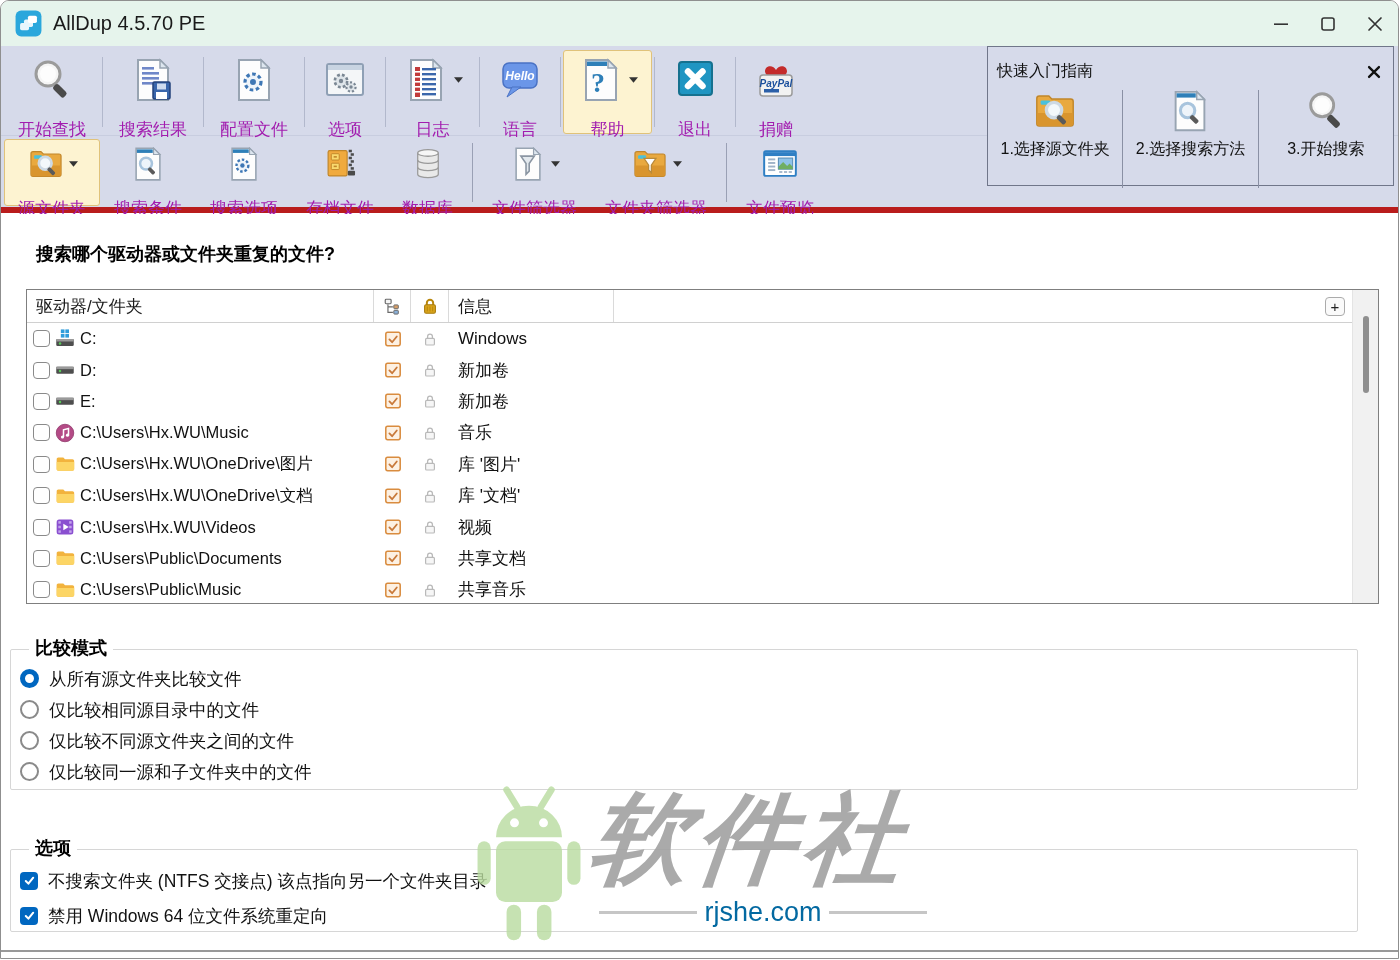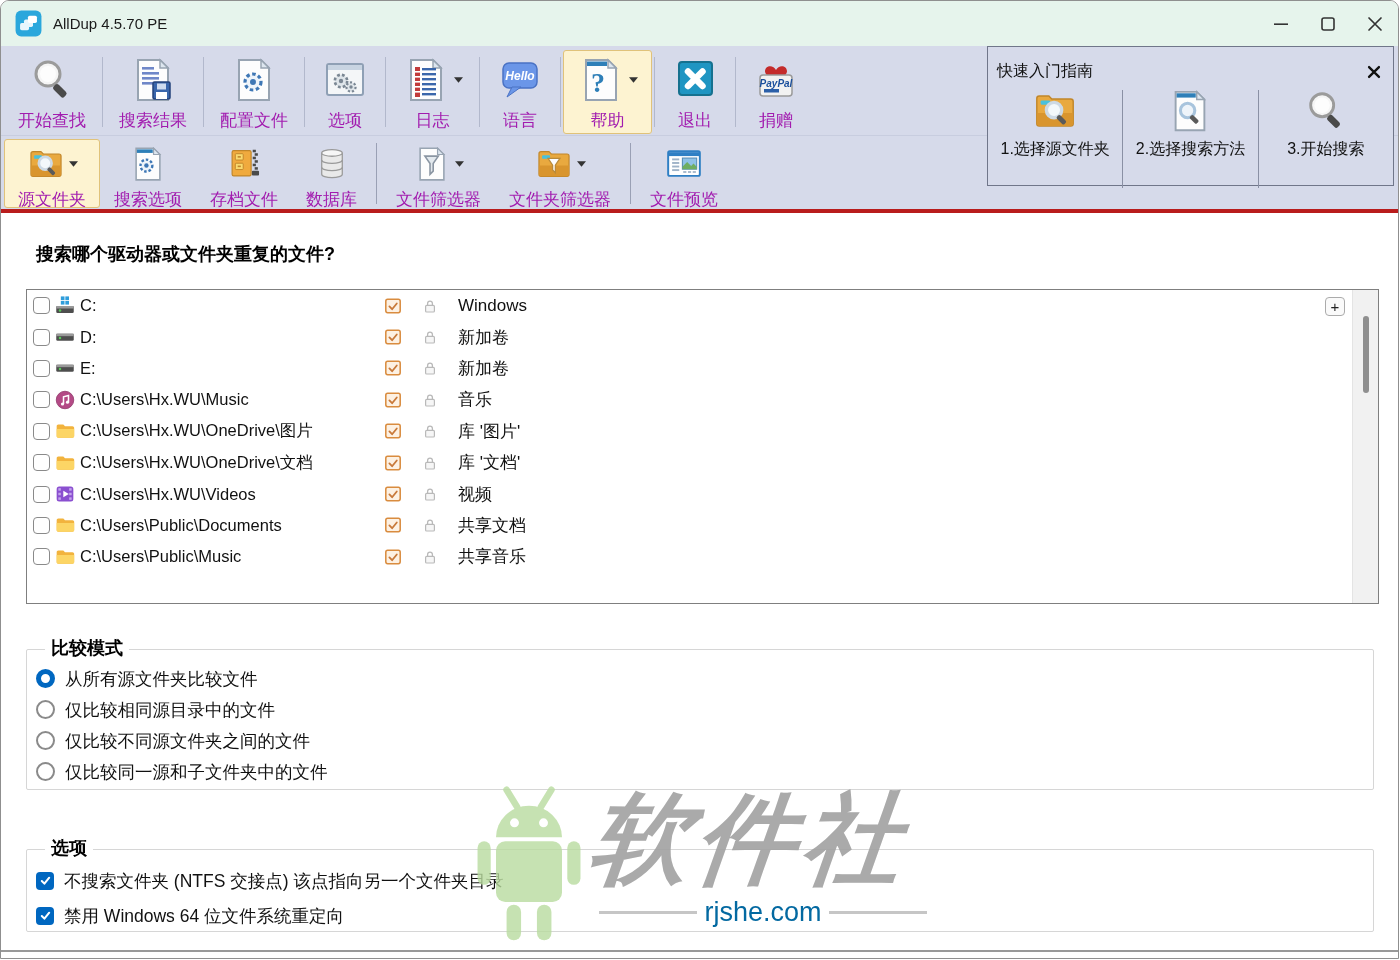--- a/index.html
+++ b/index.html
@@ -13,41 +13,41 @@
     border:1px solid #8f8f8f; border-radius:9px 9px 0 0;
     background:#fff; overflow:hidden;
   }
   
   .titlebar {
     height:45px; background:#e6f4ec; display:flex; align-items:center;
     padding-left:14px;
   }
   .app-icon { width:27px; height:27px; flex:none; }
   .app-icon svg { width:100%; height:100%; }
-  .app-title { margin-left:11px; font-size:15px; color:#1a1a1a; }
+  .app-title { margin-left:11px; font-size:20px; color:#1a1a1a; }
   .tb-controls { margin-left:auto; display:flex; height:100%; }
   .tb-ctl { width:47px; height:100%; display:flex; align-items:center; justify-content:center; }
   .tb-ctl .icn { width:20px; height:20px; }
   
   .toolbar { background:#d6daea; width:100%; }
   .row1 { height:90px; display:flex; align-items:stretch; padding:3px 0 0 3px; border-bottom:1px solid #c8cddf; }
-  .row2 { height:77px; display:flex; align-items:stretch; padding:2px 0 0 3px; border-bottom:4px solid #b91c1c; }
+  .row2 { height:77px; display:flex; align-items:stretch; padding:2px 0 0 3px; border-bottom:6px solid #b91c1c; }
   .tbtn {
     display:flex; flex-direction:column; align-items:center;
     padding:5px 13px 0 13px; position:relative; border:1px solid transparent; border-radius:3px;
     color:#a21caf; margin:1px 0;
   }
   .tbtn.hl { background:#fdf3d1; border:1px solid #e0c27a; }
   .irow { display:flex; align-items:center; }
   .row1 .irow .icn { width:48px; height:48px; }
   .row2 .irow .icn { width:38px; height:38px; }
   .icn { display:inline-block; }
   .icn svg { width:100%; height:100%; display:block; }
   .dd { width:9px !important; height:6px !important; margin-left:4px; }
-  .tlabel { font-size:17px; margin-top:5px; white-space:nowrap; }
+  .tlabel { font-size:17px; margin-top:14px; white-space:nowrap; }
   .vsep1 { width:1px; background:#b2b8cc; margin:8px 2px; }
   .vsep2 { width:1px; background:#9aa0b5; margin:5px 5px; }
   
   .guide {
     position:absolute; left:986px; top:45px; width:407px; height:140px;
     background:#d6daea; border:1px solid #70768a; z-index:5;
   }
   .guide-head { display:flex; align-items:center; height:31px; padding:0 10px 0 9px; font-size:16px; color:#111;margin-top:9px; }
   .guide-close { margin-left:auto; width:18px; height:18px; }
   .guide-body { display:flex; height:104px; }
@@ -84,21 +84,21 @@
   .td-info { padding-left:9px; }
   .addcol {
     position:absolute; top:7px; right:33px; width:20px; height:19px;
     border:1px solid #ababab; border-radius:4px; background:#fafafa;
     display:flex; align-items:center; justify-content:center;
     font-size:15px; color:#222; line-height:1;
   }
   .vscroll { position:absolute; top:0; right:0; bottom:0; width:26px; background:#f1f1f1; border-left:1px solid #e4e4e4; }
   .vthumb { position:absolute; top:26px; left:10px; width:6px; height:77px; background:#8f8f8f; border-radius:3px; }
   
-  .group { position:absolute; left:25px; width:1348px; border:1px solid #d6d6d6; border-radius:2px; }
+  .group { position:absolute; left:9px; width:1348px; border:1px solid #d6d6d6; border-radius:2px; }
   .group-title { position:absolute; top:-14px; left:18px; background:#fff; padding:0 6px; font-size:18px; font-weight:bold; color:#000; }
   .grp-compare { top:435px; height:141px; }
   .grp-options { top:635px; height:83px; }
   .opt-list { padding:13px 0 0 9px; }
   .radio-row, .check-row { display:flex; align-items:center; gap:10px; height:31px; font-size:17.5px; color:#111; }
   .check-row { height:35px; }
   .radio { width:19px; height:19px; border-radius:50%; border:2px solid #8a8a8a; background:#fff; flex:none; }
   .radio.sel { border:5.5px solid #0067c0; }
   .cbx { width:18px; height:18px; border-radius:4px; background:#0067c0; flex:none; display:flex; align-items:center; justify-content:center; }
   .cbx svg { width:13px; height:13px; }
@@ -331,20 +331,34 @@
           </div>
           <div class="tlabel">源文件夹</div>
         </div>
         <div class="tbtn">
           <div class="irow">
             <span class=" icn">
               <svg viewBox="0 0 48 48">
                 <path d="M9 4h22l8 8v32H9z" fill="#fdfdfd" stroke="#98a4b2" stroke-width="2"></path>
                 <path d="M31 4v8h8z" fill="#dde6ef" stroke="#98a4b2" stroke-width="1.5"></path>
                 <rect x="10" y="5.5" width="20" height="4.5" fill="#2e7fb8"></rect>
+                <circle cx="21.5" cy="23.5" r="7.5" fill="#eef4fa" stroke="#a8c4dd" stroke-width="3.2"></circle>
+                <rect x="26.5" y="27.5" width="10" height="4.8" rx="1.6" transform="rotate(45 26.5 27.5)" fill="#5a5a5a"></rect>
+              </svg>
+            </span>
+          </div>
+          <div class="tlabel">搜索条件</div>
+        </div>
+        <div class="tbtn">
+          <div class="irow">
+            <span class=" icn">
+              <svg viewBox="0 0 48 48">
+                <path d="M9 4h22l8 8v32H9z" fill="#fdfdfd" stroke="#98a4b2" stroke-width="2"></path>
+                <path d="M31 4v8h8z" fill="#dde6ef" stroke="#98a4b2" stroke-width="1.5"></path>
+                <rect x="10" y="5.5" width="20" height="4.5" fill="#2e7fb8"></rect>
                 <circle cx="22" cy="26" r="7.5" fill="#eef4fa" stroke="#3e77b5" stroke-width="3" stroke-dasharray="3.2 2.4"></circle>
                 <circle cx="22" cy="26" r="2.8" fill="#3e77b5"></circle>
               </svg>
             </span>
           </div>
           <div class="tlabel">搜索选项</div>
         </div>
         <div class="tbtn">
           <div class="irow">
             <span class=" icn">
@@ -490,20 +504,44 @@
           </span>
           <div class="guide-label">3.开始搜索</div>
         </div>
       </div>
   </div>
 
   <div class="main">
     <div class="heading">搜索哪个驱动器或文件夹重复的文件?</div>
 
     <div class="srcTable">
+      <div class="thead">
+        <div class="th th-path">驱动器/文件夹</div>
+        <div class="th th-recurse">
+            <span class=" icn">
+              <svg viewBox="0 0 20 20">
+                <path d="M5.5 8v9h5.5M5.5 11h5.5" stroke="#6a6a6a" stroke-width="1.3" fill="none"></path>
+                <rect x="2.5" y="2.5" width="6.5" height="5" rx="1" fill="#f5f5f5" stroke="#6a6a6a" stroke-width="1.3"></rect>
+                <rect x="12" y="8.8" width="5" height="4.2" rx=".8" fill="#d8a06a" stroke="#6a6a6a" stroke-width="1.1"></rect>
+                <rect x="12" y="14.8" width="5" height="4.2" rx=".8" fill="#8ab0d8" stroke="#6a6a6a" stroke-width="1.1"></rect>
+              </svg>
+            </span>
+          </div>
+        <div class="th th-lock">
+            <span class=" icn">
+              <svg viewBox="0 0 20 20">
+                <path d="M6.5 9V6.5a3.5 3.5 0 017 0V9" fill="none" stroke="#b8860b" stroke-width="2.2"></path>
+                <rect x="4" y="8.6" width="12" height="9.4" rx="1.6" fill="#d9a41c" stroke="#a87b0e" stroke-width="1.2"></rect>
+                <path d="M7 10.6v5.4M10 10.6v5.4M13 10.6v5.4" stroke="#b8860b" stroke-width="1.1"></path>
+              </svg>
+            </span>
+          </div>
+        <div class="th th-info">信息</div>
+        <div class="th th-fill"></div>
+      </div>
       <div id="tbody">
           <div class="tr">
             <div class="td-path">
               <span class="row-cb"></span>
               <span class="ficn">
                 <svg viewBox="0 0 24 24">
                   <g fill="#2f9ddb">
                     <rect x="7" y="0.5" width="4.4" height="4.4"></rect>
                     <rect x="12.4" y="0.5" width="4.4" height="4.4"></rect>
                     <rect x="7" y="5.9" width="4.4" height="4.4"></rect>

